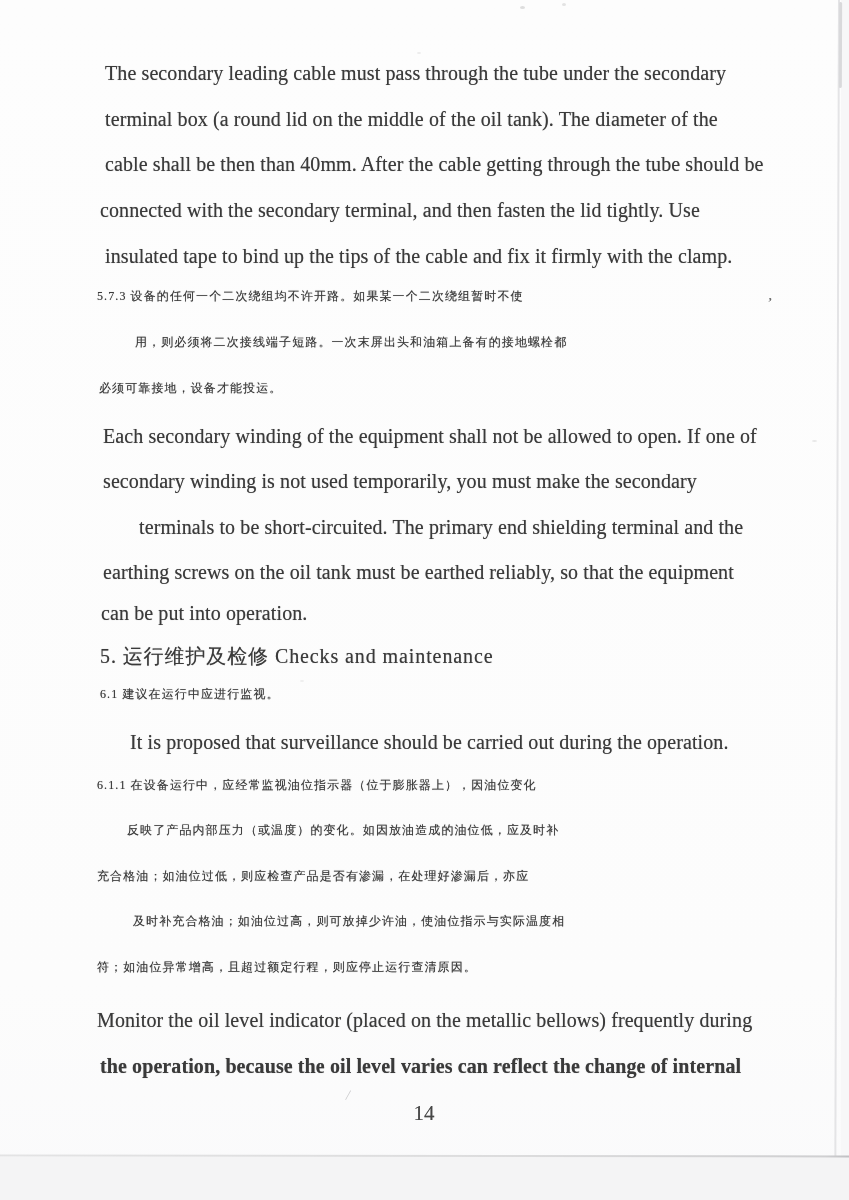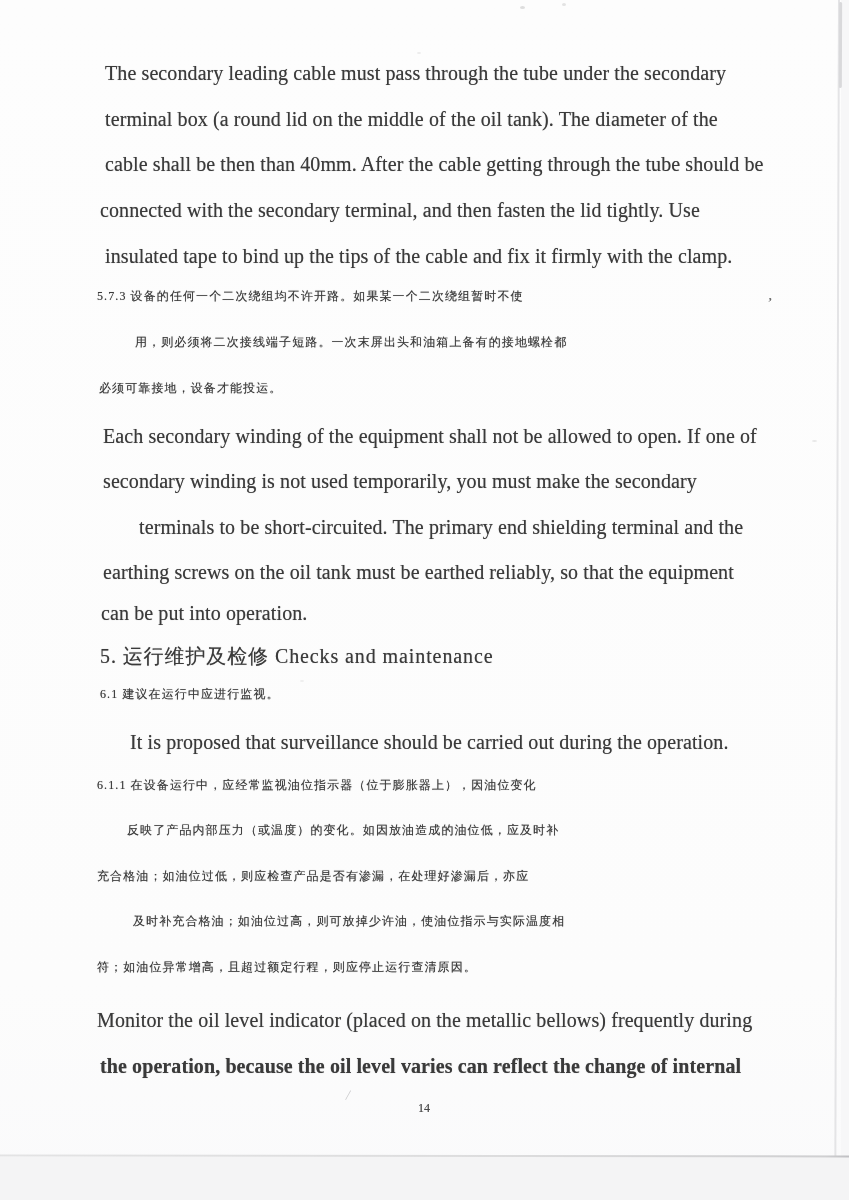--- a/index.html
+++ b/index.html
@@ -15,21 +15,21 @@
     position:absolute;
     white-space:nowrap;
     color:#3a3a3a;
     text-shadow:0 0 0.7px rgba(45,45,45,0.55);
   }
   .ln.en{font-size:20px;letter-spacing:0.1px;}
   .ln.zh{font-size:12px;letter-spacing:1.1px;}
   .ln.mixed{font-size:20px;letter-spacing:0.9px;}
   #page-number{
     position:absolute;left:404px;top:1101px;width:40px;
-    text-align:center;font-size:12px;color:#474747;
+    text-align:center;font-size:21px;color:#474747;
     text-shadow:0 0 0.6px rgba(60,60,60,0.5);
   }
   
   .edge-right{
     position:absolute;top:-4px;left:838px;width:2px;height:1166px;
     background:#e4e4e6;transform:rotate(0.18deg);transform-origin:top center;
   }
   .edge-right-top{
     position:absolute;top:2px;left:839px;width:3px;height:86px;
     background:#d9d9db;border-radius:2px;transform:rotate(0.2deg);

